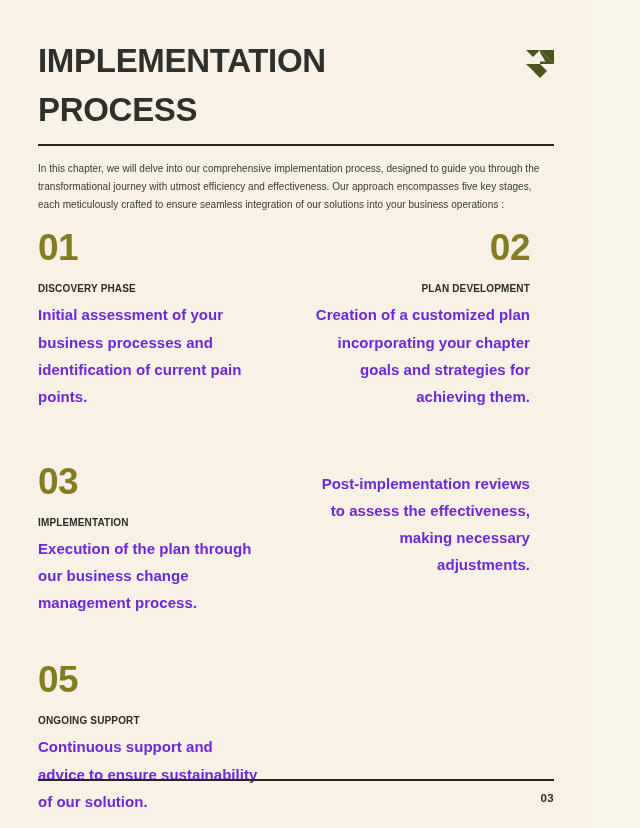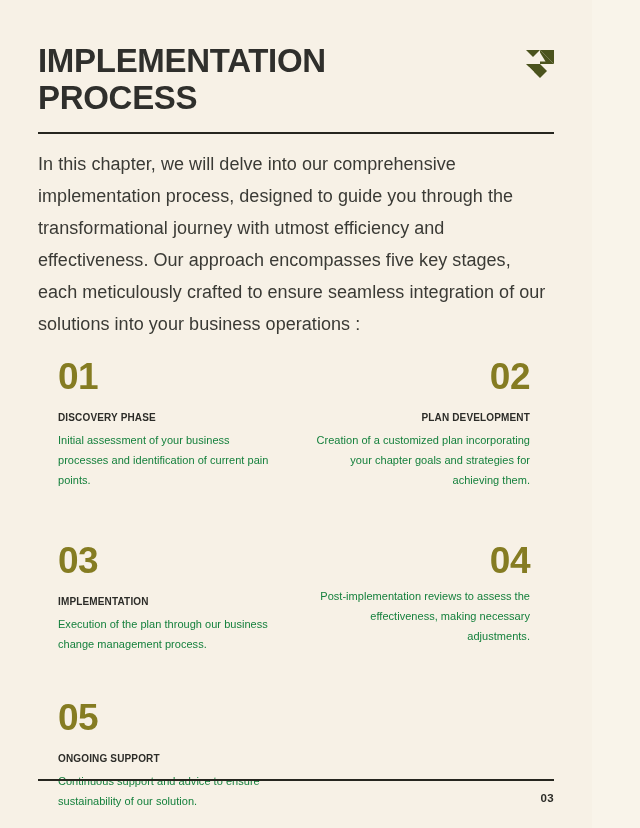--- a/index.html
+++ b/index.html
@@ -32,21 +32,21 @@
     font-weight: 700;
     line-height: 1.0;
     letter-spacing: -0.3px;
     color: #2f2f2c;
     margin: 0;
     max-width: 430px;
     text-transform: uppercase;
   }
   .title-line2 {
     display: block;
-    margin-top: 4px;
+    margin-top: 16px;
   }
 
   
   .logo {
     position: absolute;
     top: 50px;
     right: 0px;
     width: 28px;
     height: 28px;
   }
@@ -54,31 +54,30 @@
   
   .rule-top {
     margin-top: 18px;
     height: 0;
     border-top: 2px solid #26261f;
   }
 
   
   .intro {
     margin-top: 14px;
-    font-size: 18px;
+    font-size: 10px;
     line-height: 1.78;
     color: #3a3a35;
     letter-spacing: 0.05px;
   }
 
   
   .steps {
     margin-top: 16px;
     position: relative;
-    margin-left: 20px;
   }
   .row {
     display: flex;
     width: 100%;
   }
   .col {
     width: 50%;
     box-sizing: border-box;
   }
   .col.left { padding-right: 36px; }
@@ -94,25 +93,26 @@
   }
   .step-title {
     font-size: 10px;
     font-weight: 700;
     color: #2c2c28;
     letter-spacing: 0.15px;
     margin: 17px 0 0 0;
     text-transform: uppercase;
   }
   .step-desc {
-    font-size: 11px;
+    font-size: 15px;
     line-height: 1.82;
-    color: #15803d;
+    color: #6d28d9;
     margin: 7px 0 0 0;
     letter-spacing: 0.03px;
+    font-weight: bold;
   }
 
   .row-1 { margin-top: 0px; }
   .row-2 { margin-top: 52px; }
   .row-3 { margin-top: 45px; flex-direction: column; }
 
   
   .footer {
     position: absolute;
     left: 38px;
@@ -182,21 +182,20 @@
       </div>
     </div>
 
     <div class="row row-2">
       <div class="col left">
         <div class="step-num">03</div>
         <div class="step-title">IMPLEMENTATION</div>
         <div class="step-desc">Execution of the plan through our business change management process.</div>
       </div>
       <div class="col right">
-        <div class="step-num">04</div>
         <div class="step-desc">Post-implementation reviews to assess the effectiveness, making necessary adjustments.</div>
       </div>
     </div>
 
     <div class="row row-3">
       <div class="col left">
         <div class="step-num">05</div>
         <div class="step-title">ONGOING SUPPORT</div>
         <div class="step-desc">Continuous support and advice to ensure sustainability of our solution.</div>
       </div>

